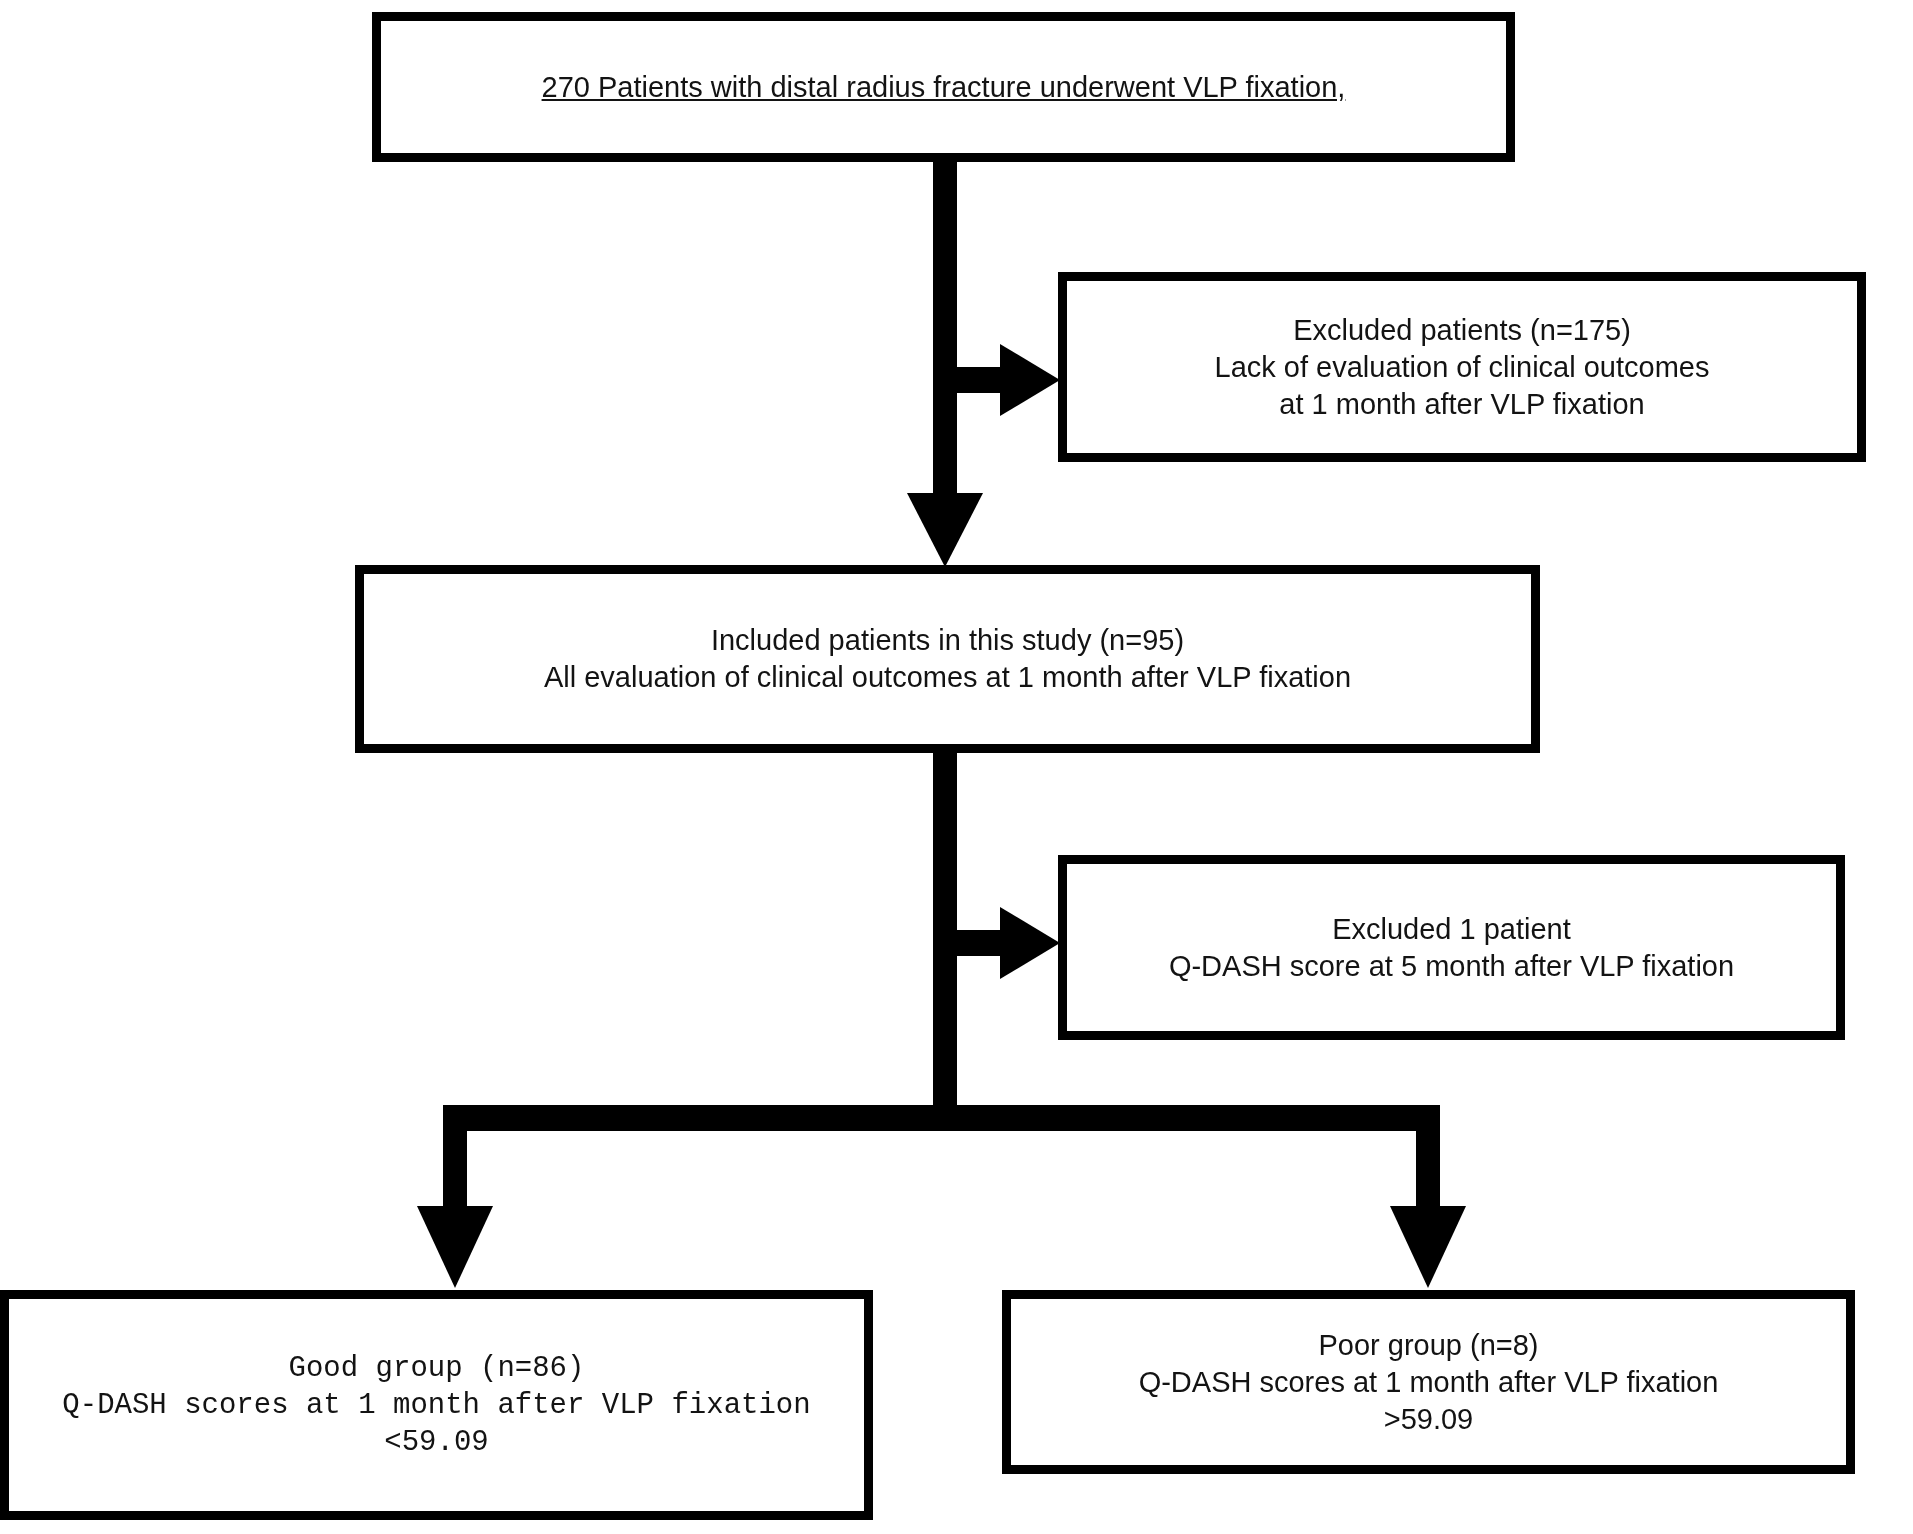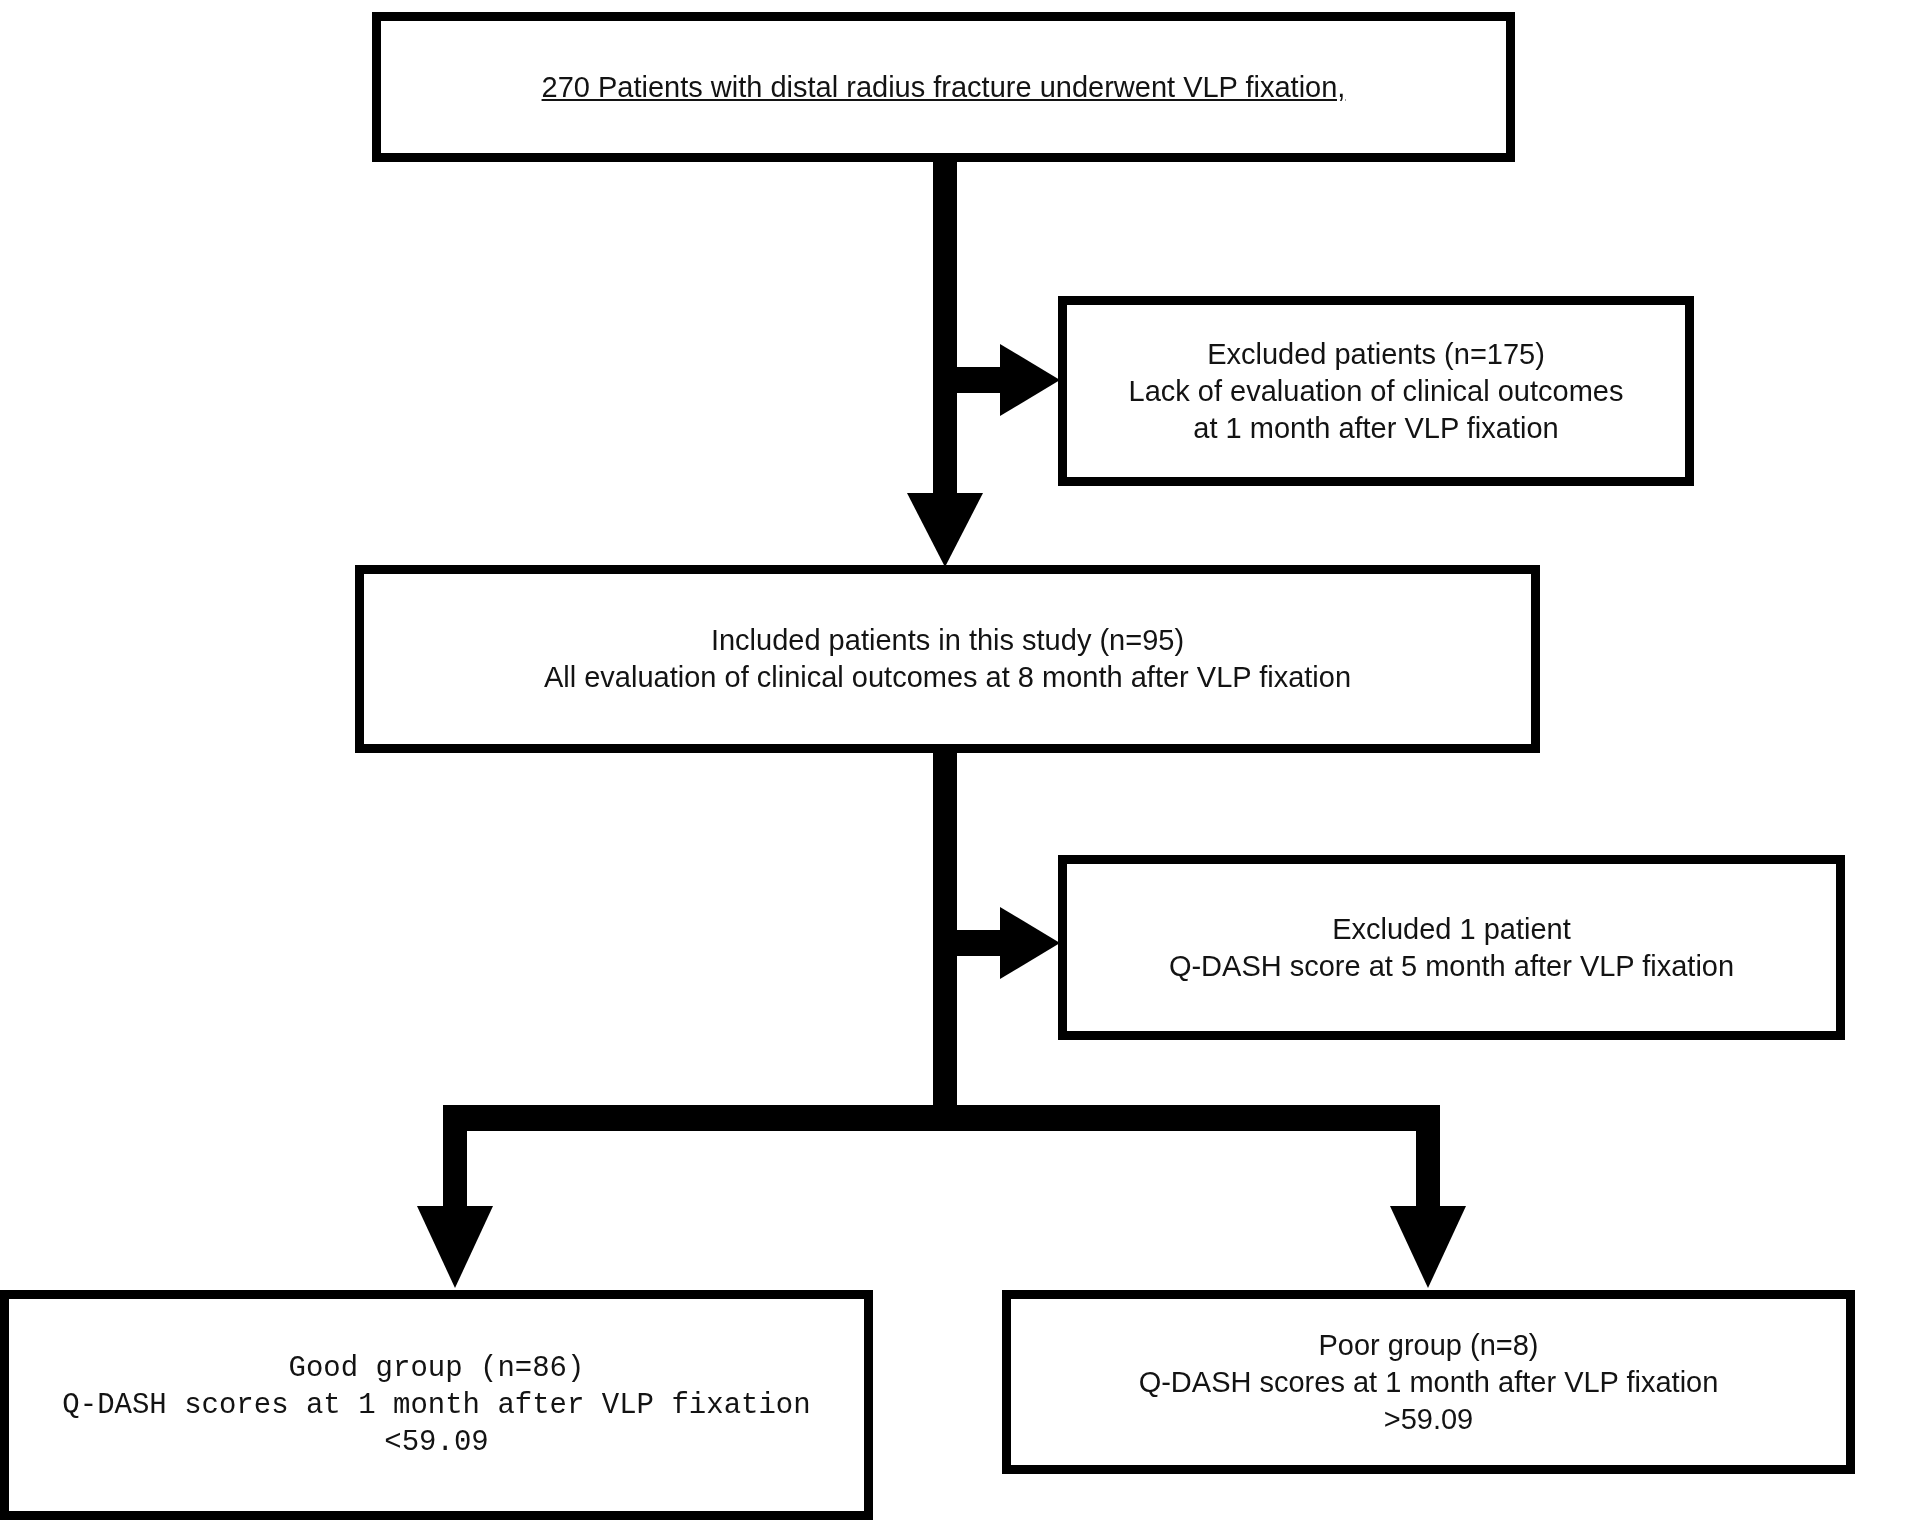--- a/index.html
+++ b/index.html
@@ -38,21 +38,21 @@
     text-align: center;
     color: #131313;
     font-size: 29px;
     line-height: 37px;
   }
   .node .line {
     width: 100%;
     white-space: nowrap;
   }
   .node-initial    { left: 372px;  top: 12px;   width: 1143px; height: 150px; text-decoration: underline; }
-  .node-excluded-1 { left: 1058px; top: 296px;  width: 636px;  height: 190px; }
+  .node-excluded-1 { left: 1058px; top: 272px;  width: 808px;  height: 190px; }
   .node-included   { left: 355px;  top: 565px;  width: 1185px; height: 188px; }
   .node-excluded-2 { left: 1058px; top: 855px;  width: 787px;  height: 185px; align-items: flex-end; }
   .node-good       { left: 0;   top: 1290px; width: 873px;  height: 230px; font-family: Liberation Mono, monospace; }
   .node-poor       { left: 1002px; top: 1290px; width: 853px;  height: 184px; }
 </style>
 </head>
 <body>
 
 <div class="figure">
 
@@ -83,21 +83,21 @@
   </div>
 
   <div class="node node-excluded-1">
     <div class="line">Excluded patients (n=175)</div>
     <div class="line">Lack of evaluation of clinical outcomes</div>
     <div class="line">at 1 month  after VLP fixation</div>
   </div>
 
   <div class="node node-included">
     <div class="line">Included patients in this study (n=95)</div>
-    <div class="line">All evaluation of clinical outcomes at 8 month after VLP fixation</div>
+    <div class="line">All evaluation of clinical outcomes at 1 month after VLP fixation</div>
   </div>
 
   <div class="node node-excluded-2">
     <div class="line">Excluded 1 patient</div>
     <div class="line">Q-DASH score at 5 month after VLP fixation</div>
   </div>
 
   <div class="node node-good">
     <div class="line">Good group (n=86)</div>
     <div class="line">Q-DASH scores at 1 month after VLP fixation</div>

